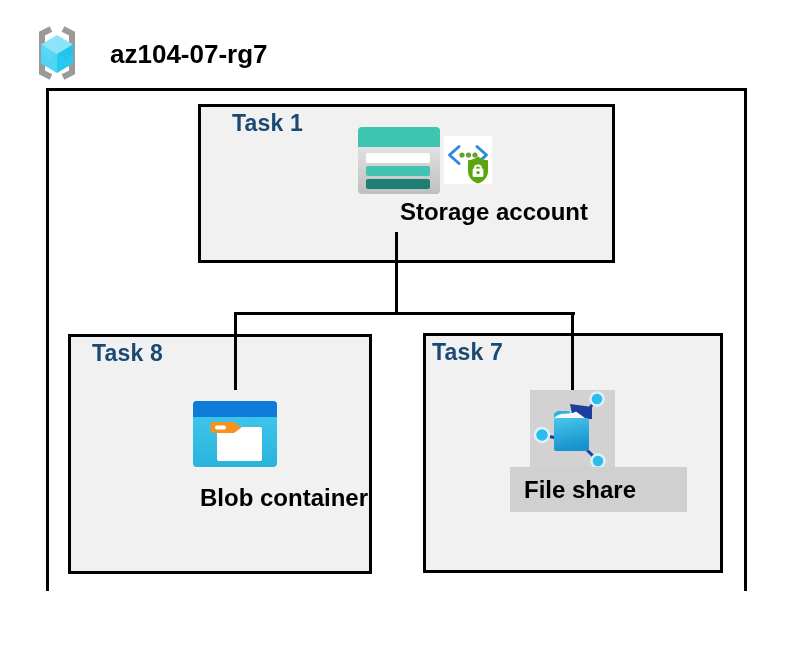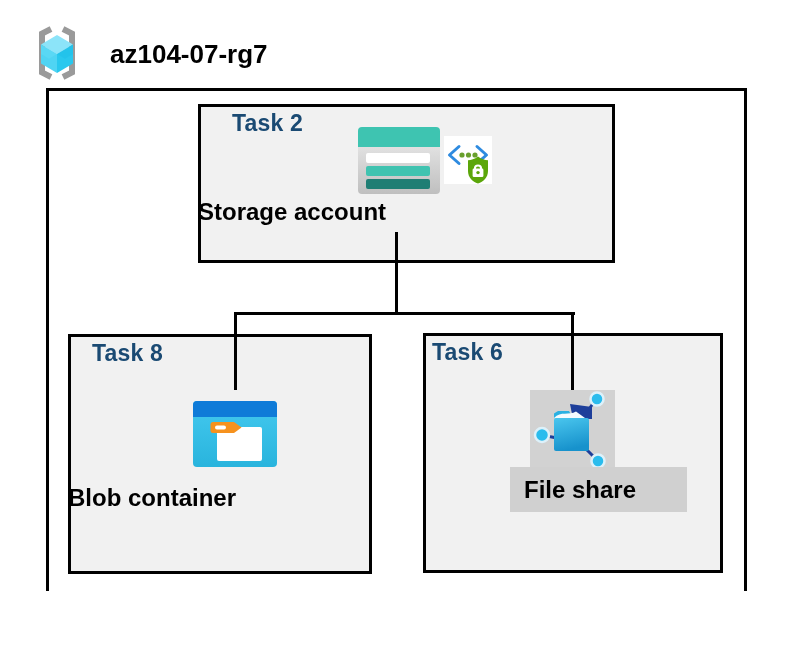--- a/index.html
+++ b/index.html
@@ -18,21 +18,21 @@
   }
   .task-box.t1 { left:198px; top:104px; width:417px; height:159px; }
   .task-box.t2 { left:68px;  top:334px; width:304px; height:240px; }
   .task-box.t3 { left:423px; top:333px; width:300px; height:240px; }
   .task-label {
     position:absolute; font-weight:bold; font-size:23px; color:#1a4a73;
     letter-spacing:0.2px; white-space:nowrap;
   }
   .item-label {
     position:absolute; font-weight:bold; font-size:24px; color:#000;
-    text-align:left; white-space:nowrap;
+    text-align:right; white-space:nowrap;
   }
   .rg-title {
     position:absolute; left:110px; top:39px; font-weight:bold; font-size:26px;
     color:#000; white-space:nowrap;
   }
   .line { position:absolute; background:#000; }
   .gray-sq   { position:absolute; left:530px; top:390px; width:85px; height:78px; background:#d2d2d2; }
   .gray-rect { position:absolute; left:510px; top:467px; width:177px; height:45px; background:#d0d0d0; }
   .fileshare-text {
     position:absolute; left:524px; top:467px; height:45px; line-height:45px;
@@ -54,21 +54,21 @@
       <polygon points="45,20.5 29,30 29,49 45,39.5" fill="#29c8ee"></polygon>
       <polygon points="13,20.5 29,30 21,34.7 13,30" fill="#62daf6" opacity="0.55"></polygon>
       <polygon points="45,20.5 29,30 37,34.7 45,30" fill="#1fc0ea" opacity="0.55"></polygon>
     </svg>
   </div>
   <div class="rg-title">az104-07-rg7</div>
 
   <div class="outer-box"></div>
 
   <div class="task-box t1"></div>
-  <div class="task-label" style="left:232px; top:110px;">Task 2</div>
+  <div class="task-label" style="left:232px; top:110px;">Task 1</div>
 
   <div class="abs" style="left:358px; top:127px;">
     <svg width="82" height="67" viewBox="0 0 82 67">
       <defs>
         <linearGradient id="sg" x1="0" y1="0" x2="0" y2="1">
           <stop offset="0" stop-color="#efefef"></stop>
             <stop offset="1" stop-color="#bfbfbf"></stop>
         </linearGradient>
       </defs>
       <rect x="0" y="0" width="82" height="67" rx="4" fill="url(#sg)"></rect>
@@ -112,21 +112,21 @@
       <path d="M0 16 V4 A4 4 0 0 1 4 0 H80 A4 4 0 0 1 84 4 V16 Z" fill="#0f7bd8"></path>
       <rect x="24" y="26" width="45" height="34" rx="2" fill="#ffffff"></rect>
       <path d="M20 21 H41 L48.5 26.5 L41 32 H20 A2.5 2.5 0 0 1 17.5 29.5 V23.5 A2.5 2.5 0 0 1 20 21 Z" fill="#f6921e"></path>
       <rect x="22" y="24.5" width="11" height="4" rx="2" fill="#ffffff"></rect>
     </svg>
   </div>
 
   <div class="item-label" style="left:68px; top:484px; width:300px;">Blob container</div>
 
   <div class="task-box t3"></div>
-  <div class="task-label" style="left:432px; top:339px;">Task 6</div>
+  <div class="task-label" style="left:432px; top:339px;">Task 7</div>
 
   <div class="gray-sq"></div>
   <div class="abs" style="left:530px; top:390px;">
     <svg width="85" height="78" viewBox="0 0 85 78">
       <defs>
         <linearGradient id="ff" x1="0" y1="0" x2="0.25" y2="1">
           <stop offset="0" stop-color="#4ac6ee"></stop>
             <stop offset="1" stop-color="#1792cc"></stop>
         </linearGradient>
       </defs>

